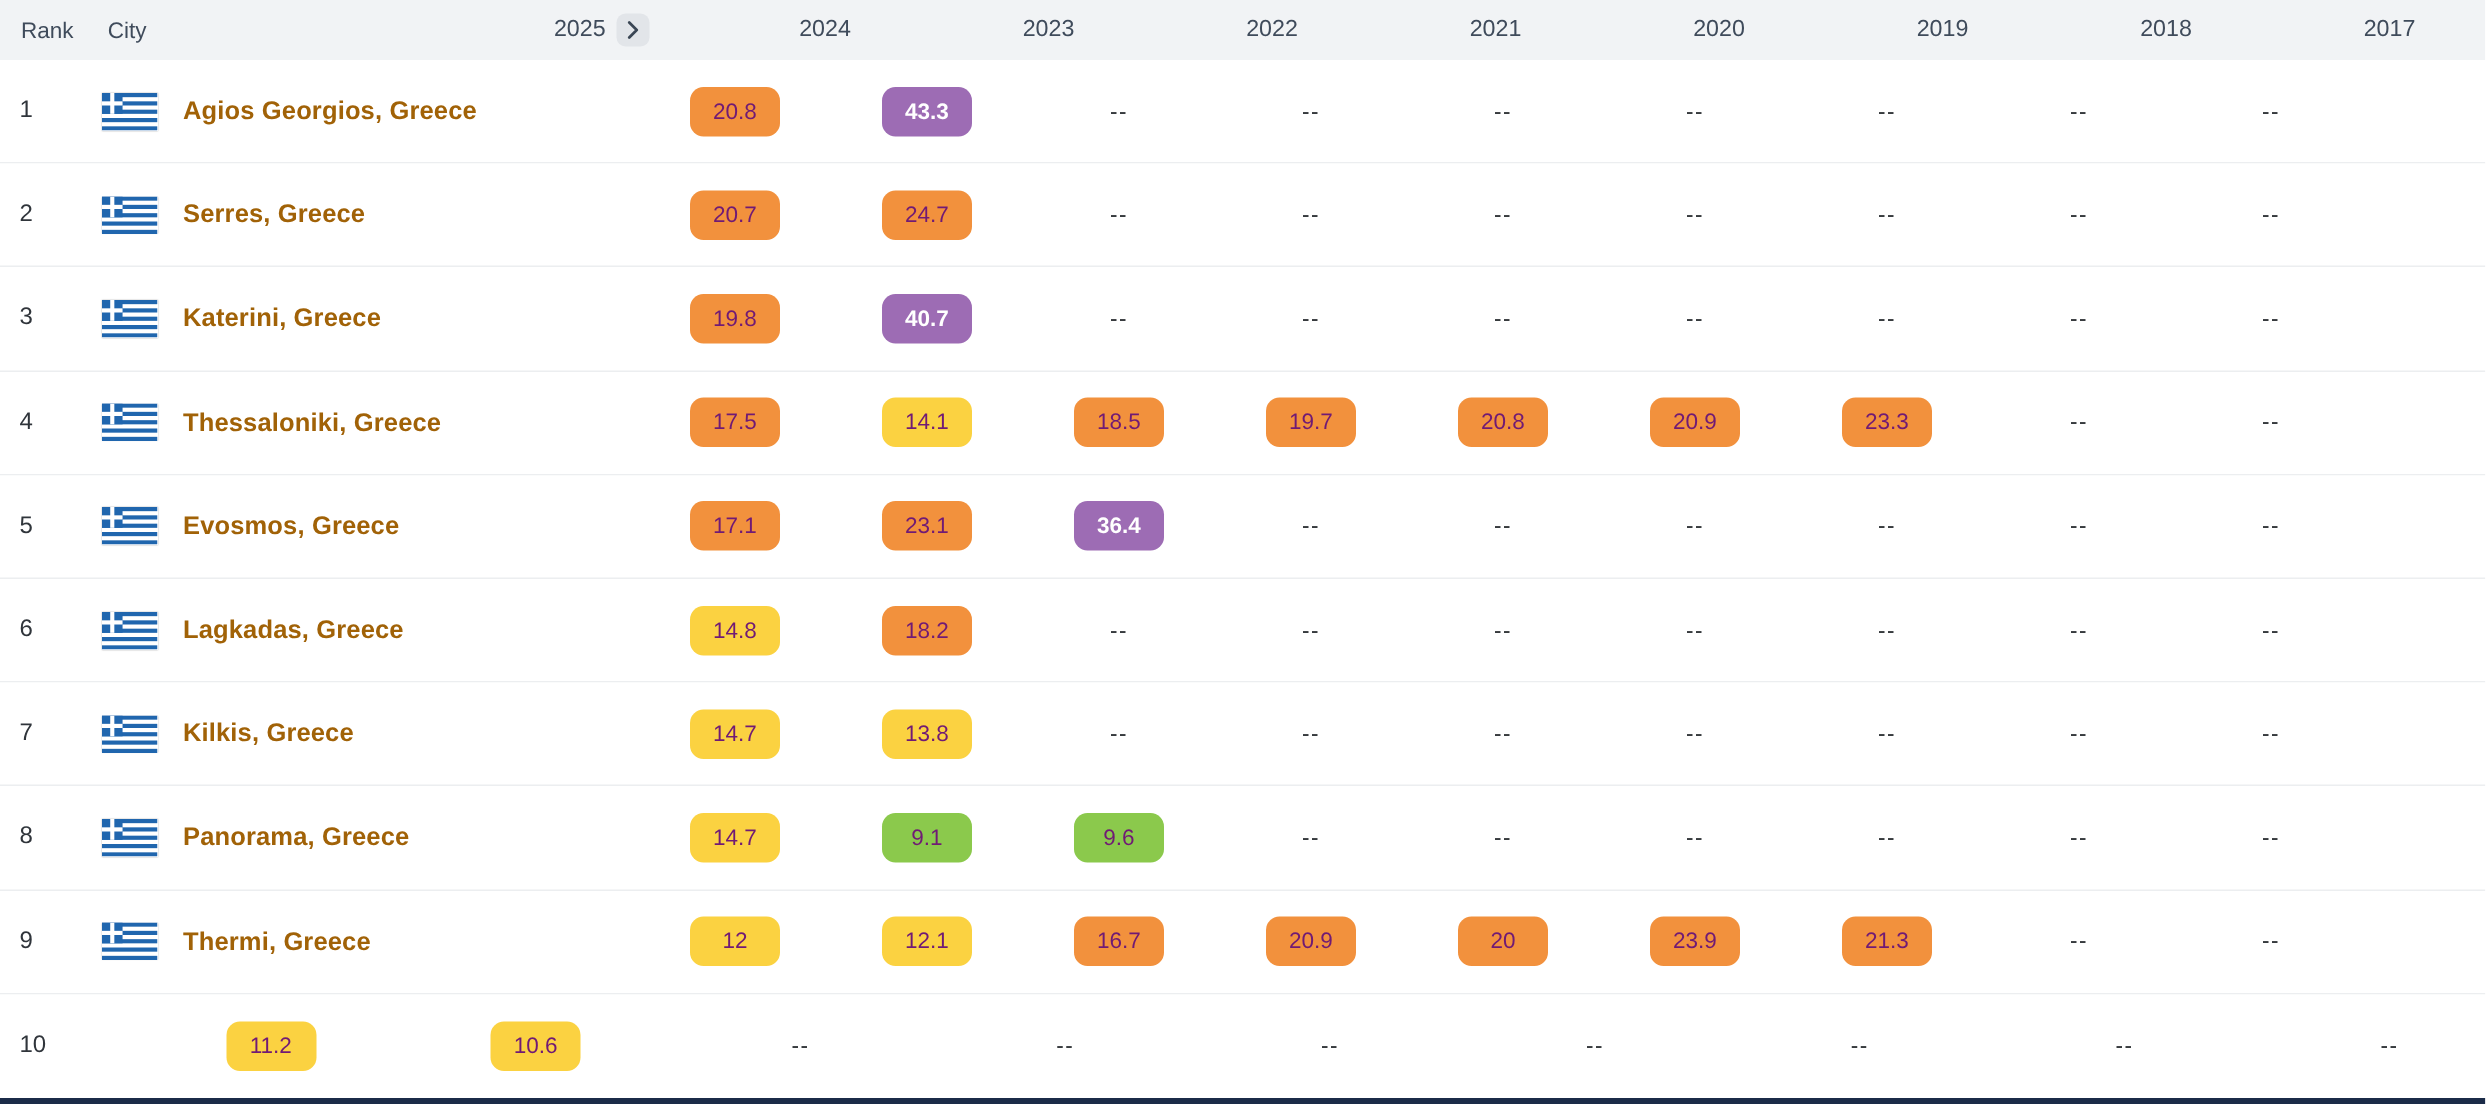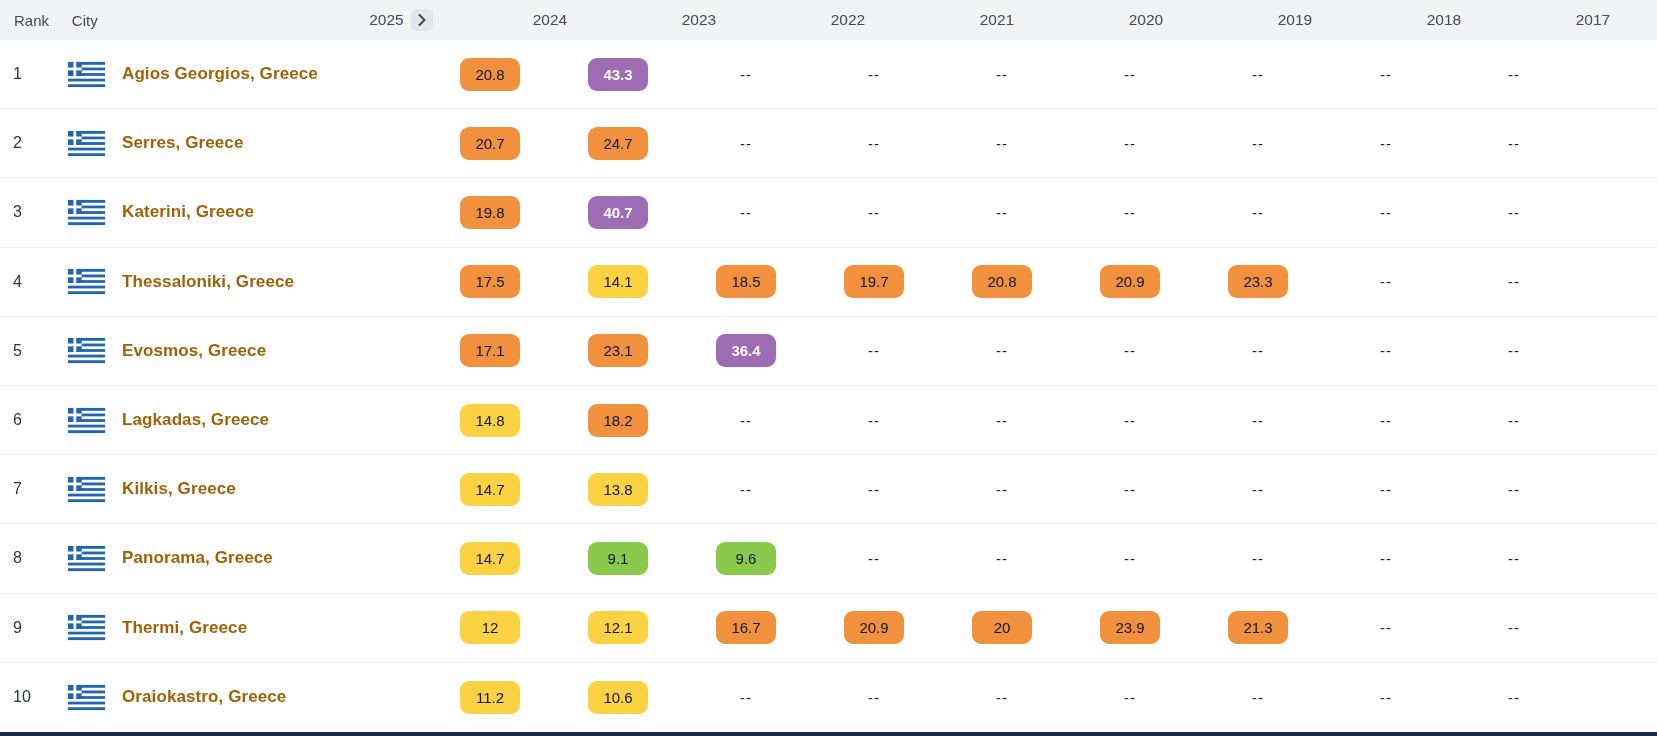--- a/index.html
+++ b/index.html
@@ -12,29 +12,29 @@
   .h-city{width:358px;box-sizing:border-box;font-size:15px;color:#3f4b5b;}
   .h-year{width:128px;flex:0 0 128px;text-align:center;font-size:15.5px;color:#3f4b5b;
           display:flex;align-items:center;justify-content:center;gap:7px;}
   .next-btn{width:22px;height:22px;border:none;border-radius:6px;background:#e2e5e9;
             display:inline-flex;align-items:center;justify-content:center;cursor:pointer;padding:0;}
 
   
   .tbody{flex:1 1 auto;display:flex;flex-direction:column;}
   .row{display:flex;align-items:center;height:69.2px;box-sizing:border-box;
        border-bottom:1px solid #eceef0;background:#fff;}
-  .row:last-child{border-bottom:none;}
+  .row:last-child{border-bottom:none;justify-content:space-between;}
   .rank-cell{width:68px;box-sizing:border-box;padding-left:13px;font-size:16px;color:#30353b;}
   .city-cell{width:358px;box-sizing:border-box;display:flex;align-items:center;gap:17px;cursor:pointer;}
   .flag{display:inline-flex;line-height:0;box-shadow:0 0 1px rgba(0,0,0,.35);}
   .city-name{font-size:17px;font-weight:700;color:#a16207;letter-spacing:.1px;}
   .year-cell{width:128px;flex:0 0 128px;display:flex;align-items:center;justify-content:center;}
 
   .badge{display:inline-block;min-width:60px;height:33px;line-height:33px;border-radius:9px;
-         font-size:15px;text-align:center;color:#0f172a;box-sizing:border-box;padding:0 6px;}
+         font-size:15px;text-align:center;color:#701a75;box-sizing:border-box;padding:0 6px;}
   .badge[data-level="orange"]{background:var(--orange);}
   .badge[data-level="yellow"]{background:var(--yellow);}
   .badge[data-level="green"]{background:var(--green);}
   .badge[data-level="purple"]{background:var(--purple);color:#fff;font-weight:700;}
   .dash{font-size:15px;color:#23272b;letter-spacing:1px;}
 
   
   .footer-bar{flex:0 0 4px;background:var(--footer_bar);width:100%;}
 </style>
 </head>
@@ -509,40 +509,20 @@
         </div>
         <div class="year-cell">
           <span class="dash">--</span>
         </div>
         <div class="year-cell">
           <span class="dash">--</span>
         </div>
       </div>
       <div class="row">
     <div class="rank-cell">10</div>
-    <div class="city-cell">
-      <span class="flag">
-        <svg viewBox="0 0 27 18" width="37" height="25" preserveAspectRatio="none">
-          <rect width="27" height="18" fill="#ffffff"></rect>
-          <g fill="#2066ae">
-            <rect y="0" width="27" height="2"></rect>
-                <rect y="4" width="27" height="2"></rect>
-            <rect y="8" width="27" height="2"></rect>
-                <rect y="12" width="27" height="2"></rect>
-            <rect y="16" width="27" height="2"></rect>
-          </g>
-          <rect width="10" height="10" fill="#2066ae"></rect>
-          <g fill="#ffffff">
-                <rect x="4" width="2" height="10"></rect>
-                <rect y="4" width="10" height="2"></rect>
-              </g>
-        </svg>
-      </span>
-      <span class="city-name">Oraiokastro, Greece</span>
-    </div>
   <div class="year-cell">
           <span class="badge" data-level="yellow">11.2</span>
         </div>
         <div class="year-cell">
           <span class="badge" data-level="yellow">10.6</span>
         </div>
         <div class="year-cell">
           <span class="dash">--</span>
         </div>
         <div class="year-cell">

